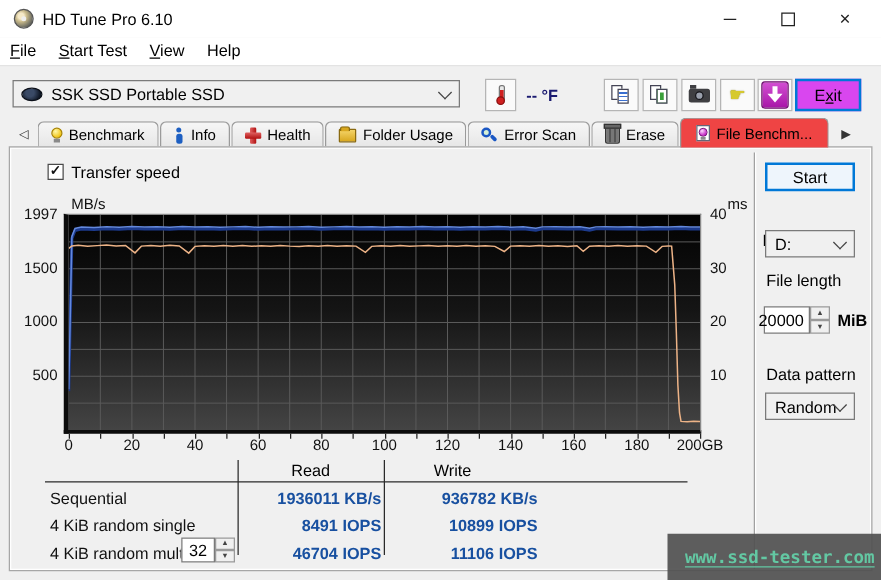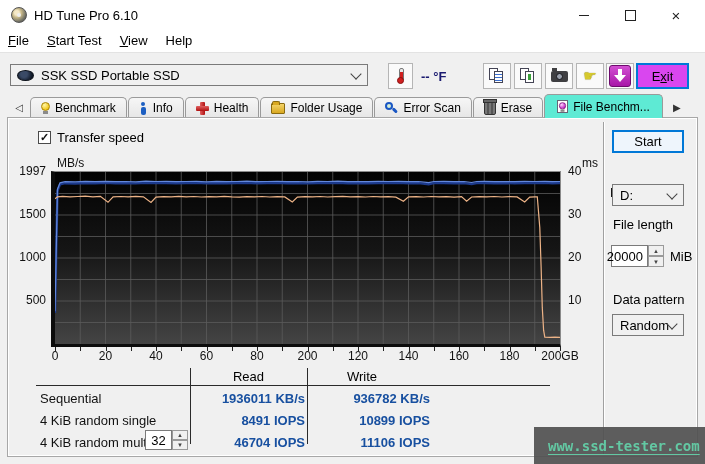--- a/index.html
+++ b/index.html
@@ -53,21 +53,21 @@
   .exit-btn{position:absolute;left:636px;top:10px;width:53px;height:26px;box-sizing:border-box;background:#d946ef;
     border:2px solid #0078d7;display:flex;align-items:center;justify-content:center;font-size:13px;color:#000;}
 
   
   .tabbar{position:absolute;left:0;top:94px;width:705px;height:24px;display:flex;align-items:flex-end;}
   .tab-scroll{width:18px;height:20px;display:flex;align-items:center;justify-content:center;font-size:10px;color:#333;margin:0 2px 1px 10px;}
   .tab-scroll.right{margin-left:4px;}
   .tab{position:relative;height:21px;box-sizing:border-box;display:flex;align-items:center;gap:5px;padding:0 10px;
        background:linear-gradient(#f6f6f6,#e6e6e6);border:1px solid #9a9a9a;border-bottom:none;
        border-radius:5px 5px 0 0;font-size:12px;color:#000;margin-right:1px;}
-  .tab.active{height:24px;background:#5eead4;z-index:5;padding:0 12px;}
+  .tab.active{height:24px;background:#ef4444;z-index:5;padding:0 12px;}
   
   .ic-bulb{width:9px;height:12px;position:relative;}
   .ic-bulb::before{content:"";position:absolute;left:0;top:0;width:9px;height:9px;border-radius:50%;
      background:radial-gradient(circle at 35% 30%,#fff7a8,#f2c71c 70%);border:1px solid #a88300;box-sizing:border-box;}
   .ic-bulb::after{content:"";position:absolute;left:2px;bottom:0;width:5px;height:3px;background:#8a8a8a;}
   .ic-bulb.purple::before{background:radial-gradient(circle at 35% 30%,#ffd9ff,#c428c4 70%);border-color:#7a0c7a;}
   .ic-filepage{width:11px;height:13px;background:#fff;border:1px solid #667;box-sizing:border-box;position:relative;}
   .ic-filepage .ic-bulb{position:absolute;left:0px;top:0px;transform:scale(.8);}
   .ic-info{width:9px;height:13px;position:relative;}
   .ic-info::before{content:"";position:absolute;left:2.5px;top:0;width:4px;height:4px;border-radius:50%;background:#1d5fc2;}
@@ -283,21 +283,21 @@
       <div class="ytick-left" style="top: 293px;">500</div>
       <div class="ytick-right" style="top: 164px;">40</div>
       <div class="ytick-right" style="top: 207px;">30</div>
       <div class="ytick-right" style="top: 250px;">20</div>
       <div class="ytick-right" style="top: 293px;">10</div>
       <div class="xtick" style="left: 55px;">0</div>
       <div class="xtick" style="left: 105.5px;">20</div>
       <div class="xtick" style="left: 156px;">40</div>
       <div class="xtick" style="left: 206.5px;">60</div>
       <div class="xtick" style="left: 257px;">80</div>
-      <div class="xtick" style="left: 307.5px;">200</div>
+      <div class="xtick" style="left: 307.5px;">100</div>
       <div class="xtick" style="left: 358px;">120</div>
       <div class="xtick" style="left: 408.5px;">140</div>
       <div class="xtick" style="left: 459px;">160</div>
       <div class="xtick" style="left: 509.5px;">180</div>
       <div class="xtick" style="left: 560px;">200GB</div>
       <div class="xtickmark" style="left: 55px;"></div>
       <div class="xtickmark" style="left: 80.25px;"></div>
       <div class="xtickmark" style="left: 105.5px;"></div>
       <div class="xtickmark" style="left: 130.75px;"></div>
       <div class="xtickmark" style="left: 156px;"></div>
@@ -328,21 +328,21 @@
     <span class="chev"></span>
   </div>
   <div class="ctl-label" style="left:613px;top:217px;">File length</div>
   <div class="spinbox filelen-box">
       <span>20000</span>
     </div>
   <div class="spinner-btns filelen-spin">
     <div class="spin">▲</div>
     <div class="spin">▼</div>
   </div>
-  <div class="ctl-label mib-label" style="position:absolute;">MiB</div>
+  <div class="ctl-label mib-label" style="position:absolute;font-weight:bold;">MiB</div>
   <div class="ctl-label" style="left:613px;top:292px;">Data pattern</div>
   <div class="combo pattern-combo">
     <span>Random</span>
     <span class="chev"></span>
   </div>
 
   <div class="res-vline" style="left:190px;"></div>
   <div class="res-vline" style="left:307px;"></div>
   <div class="res-hline"></div>
   <div class="res-header" style="left:190px;width:117px;">Read</div>

